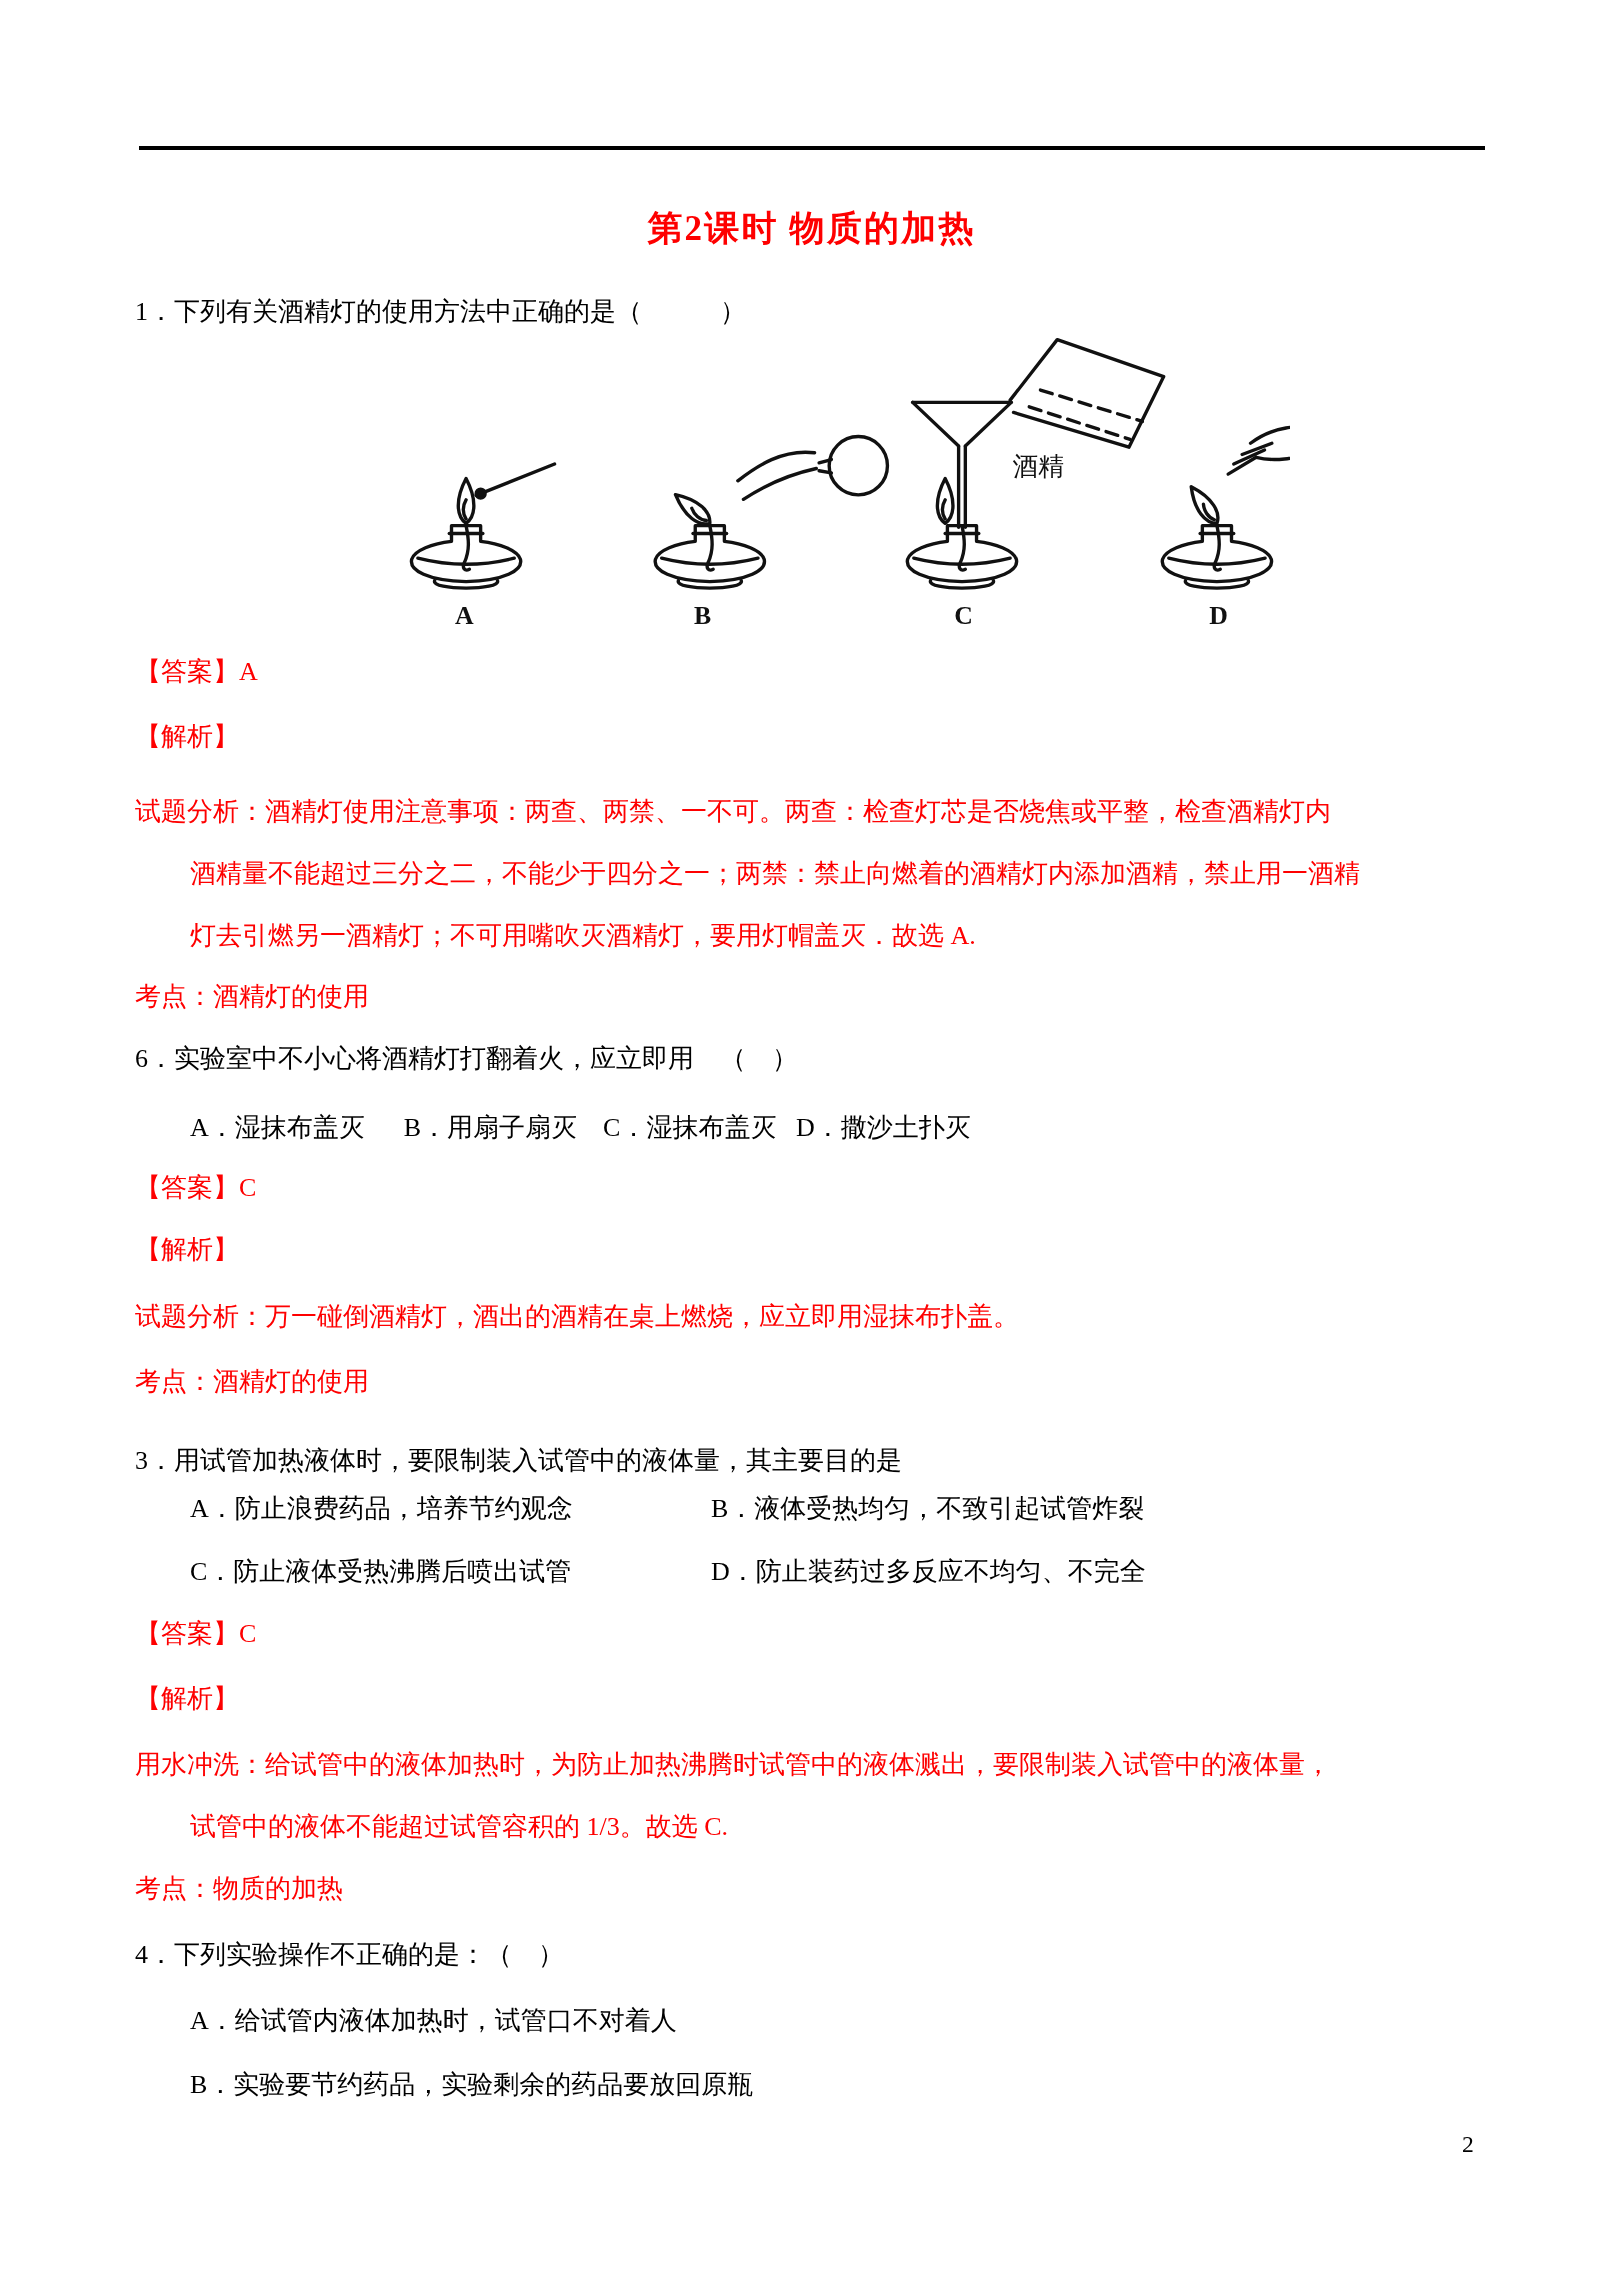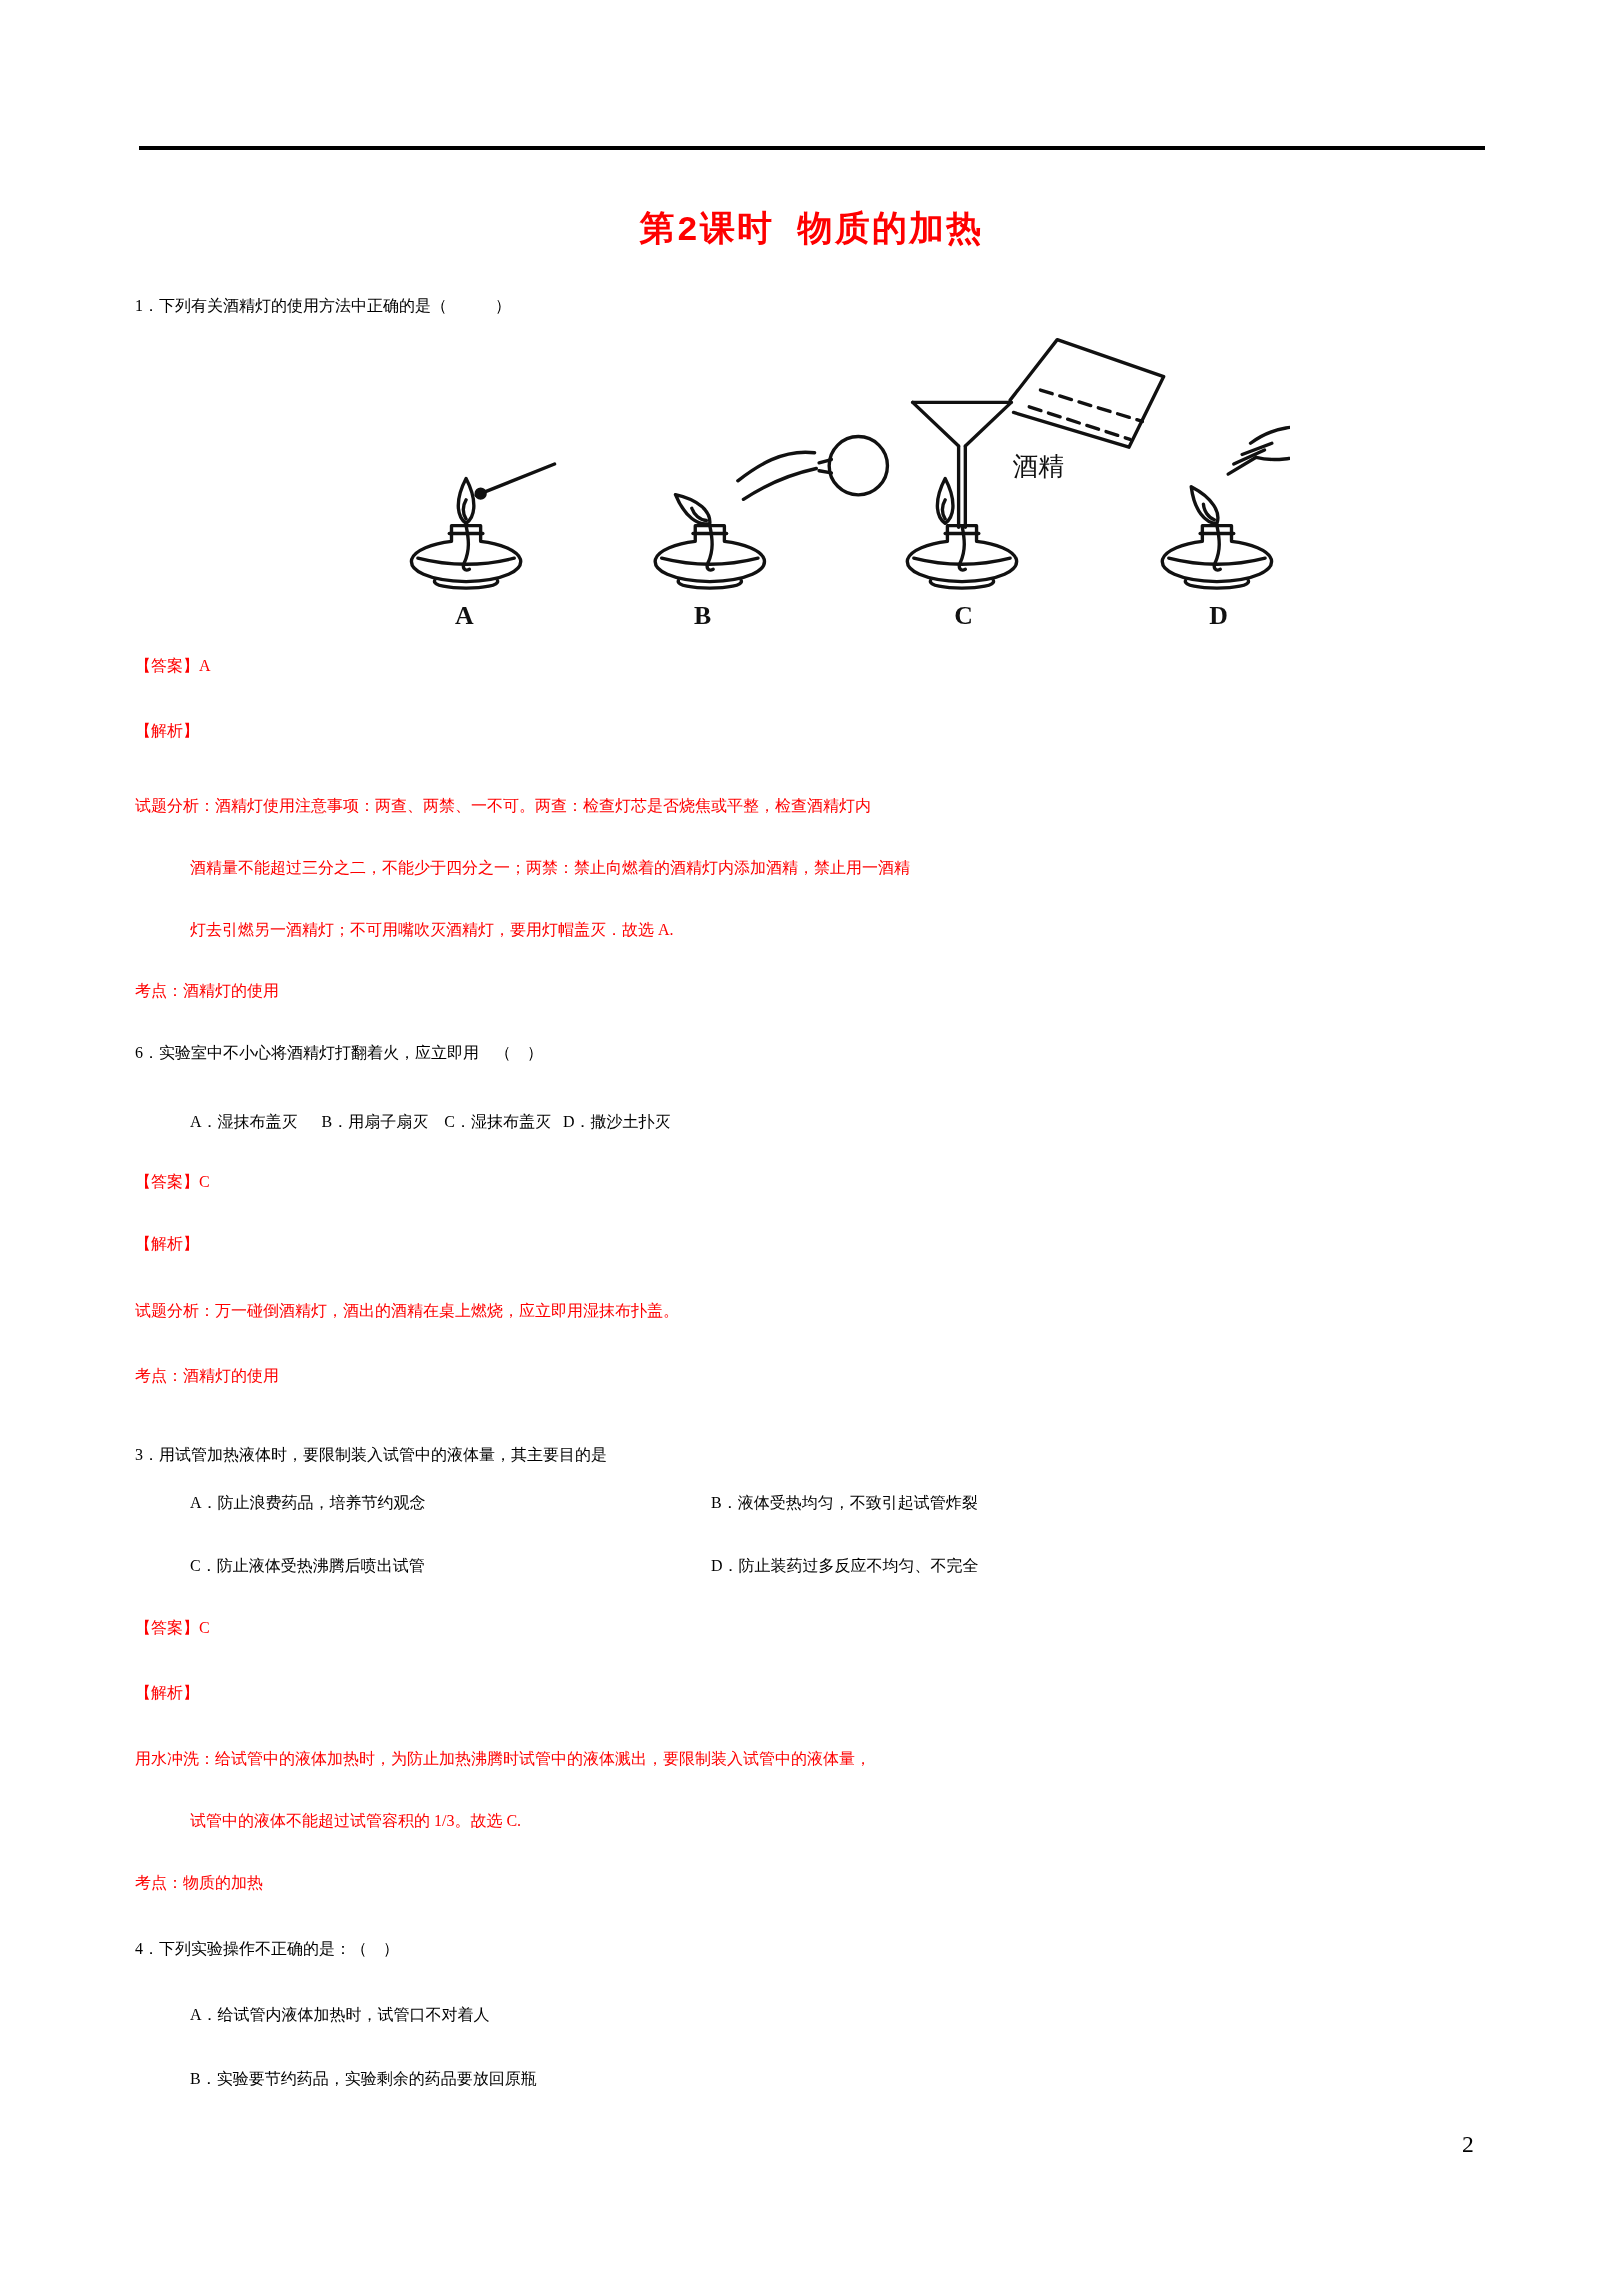--- a/index.html
+++ b/index.html
@@ -3,24 +3,24 @@
 <meta charset="utf-8">
 <style>
   html,body{margin:0;padding:0;}
   body{
     width:1623px;height:2295px;position:relative;background:#ffffff;
     font-family:"Liberation Serif","DejaVu Serif",serif;color:#000;
   }
   .rule{position:absolute;background:#000;}
   .title{
     position:absolute;top:205px;left:0;width:1623px;text-align:center;
-    font-size:35px;font-weight:bold;letter-spacing:2.2px;font-family:Liberation Mono, monospace;
+    font-size:35px;font-weight:bold;letter-spacing:2.2px;
   }
   .ln{
-    position:absolute;font-size:16px;line-height:1.25;white-space:pre;color:#000;
+    position:absolute;font-size:26px;line-height:1.25;white-space:pre;color:#000;
   }
   .red{color:#fe0000;}
   .pageno{position:absolute;font-size:23.6px;}
   svg .stroke{stroke:#111;stroke-width:6;fill:none;stroke-linecap:round;stroke-linejoin:round;}
   svg text{font-family:"Liberation Serif","DejaVu Serif",serif;fill:#111;}
 </style>
 </head>
 <body>
 
 <div class="rule" style="left:139px;top:146px;width:1346px;height:3.9px;"></div>

